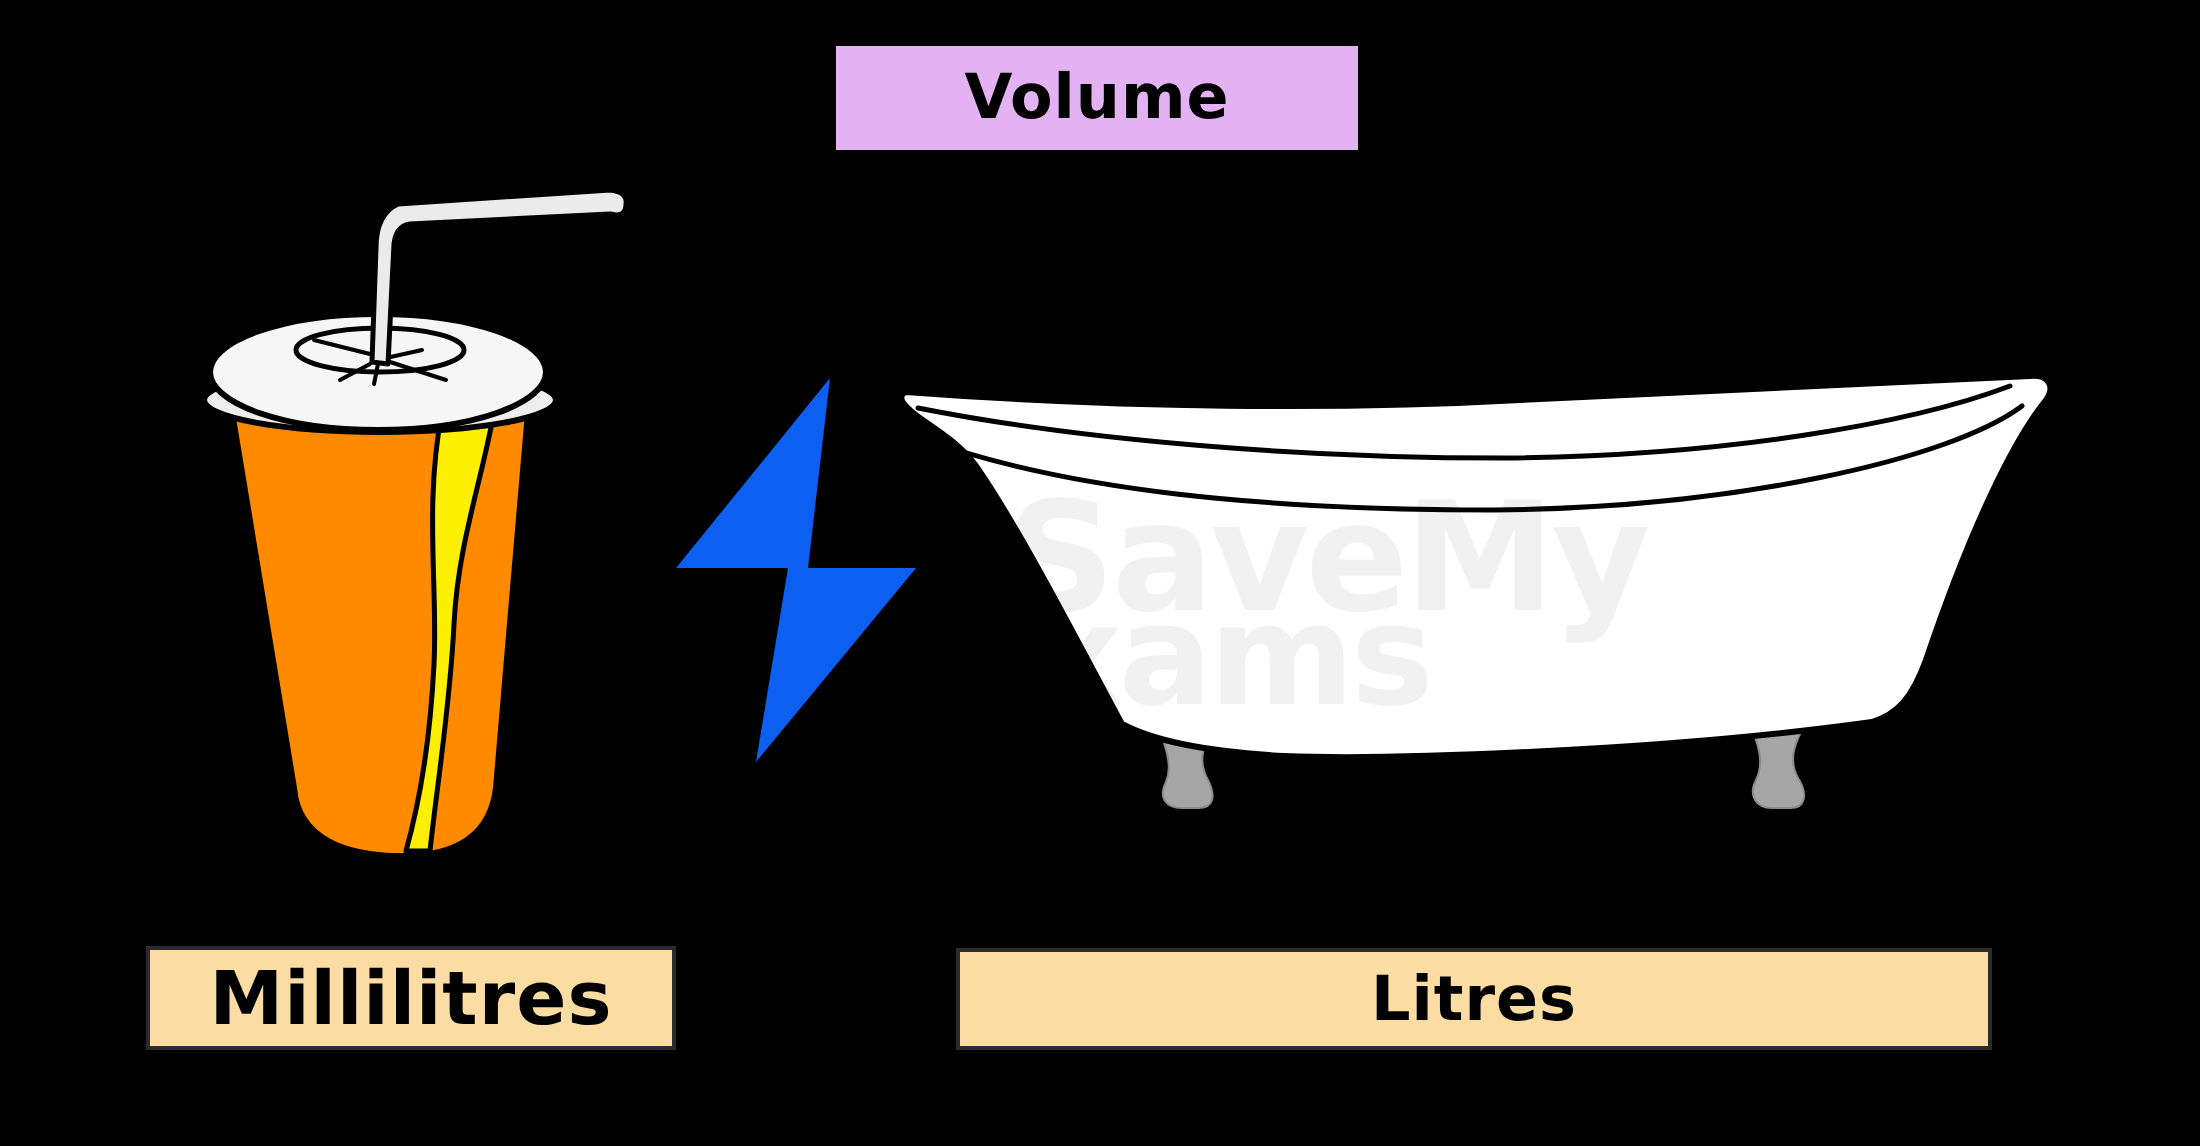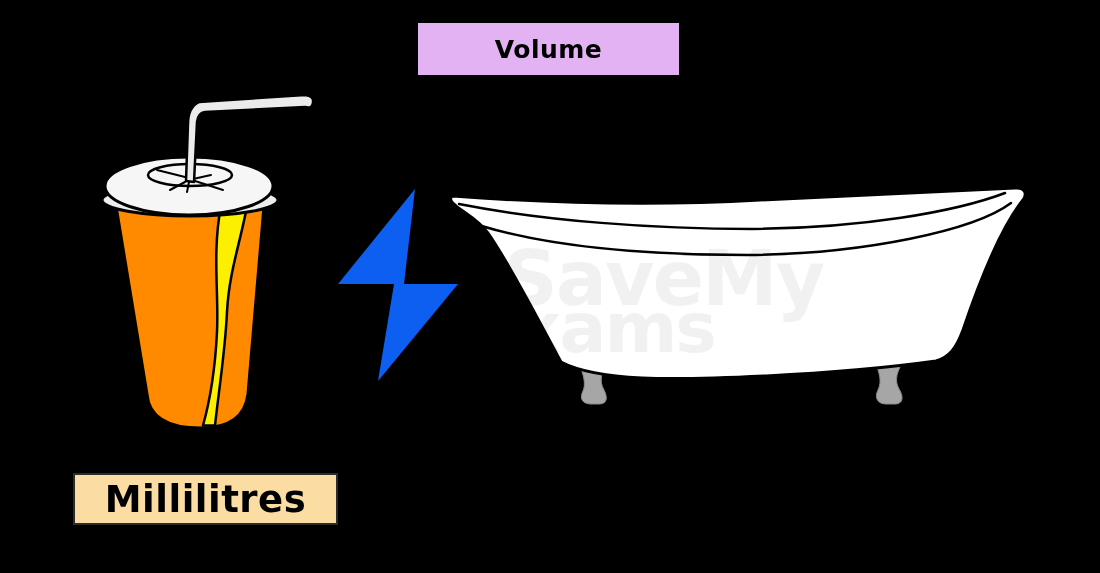--- a/index.html
+++ b/index.html
@@ -15,21 +15,21 @@
   .label-box{
     position:absolute;
     display:flex;align-items:center;justify-content:center;
     box-sizing:border-box;
     font-weight:bold;
     color:#000;
     letter-spacing:0.5px;
   }
   #volume-box{
     left:418px;top:23px;width:261px;height:52px;
-    font-size:25px;
+    font-size:31px;
   }
   #ml-box{
     left:73px;top:473px;width:265px;height:52px;
     border:2px solid #2b2b2b;
     font-size:37px;
   }
   #litres-box{
     left:478px;top:474px;width:518px;height:51px;
     border:2px solid #2b2b2b;
     font-size:31px;
@@ -127,14 +127,17 @@
   </svg>
 
   <div class="label-box" id="volume-box" style="background-color: rgb(227, 178, 243);">
     <span>Volume</span>
   </div>
 
   <div class="label-box" id="ml-box" style="background-color: rgb(251, 220, 162);">
     <span>Millilitres</span>
   </div>
 
+  <div class="label-box" id="litres-box" style="background-color: rgb(251, 220, 162);">
+    <span>Litres</span>
+  </div>
 
 </div>
 
 </body></html>

